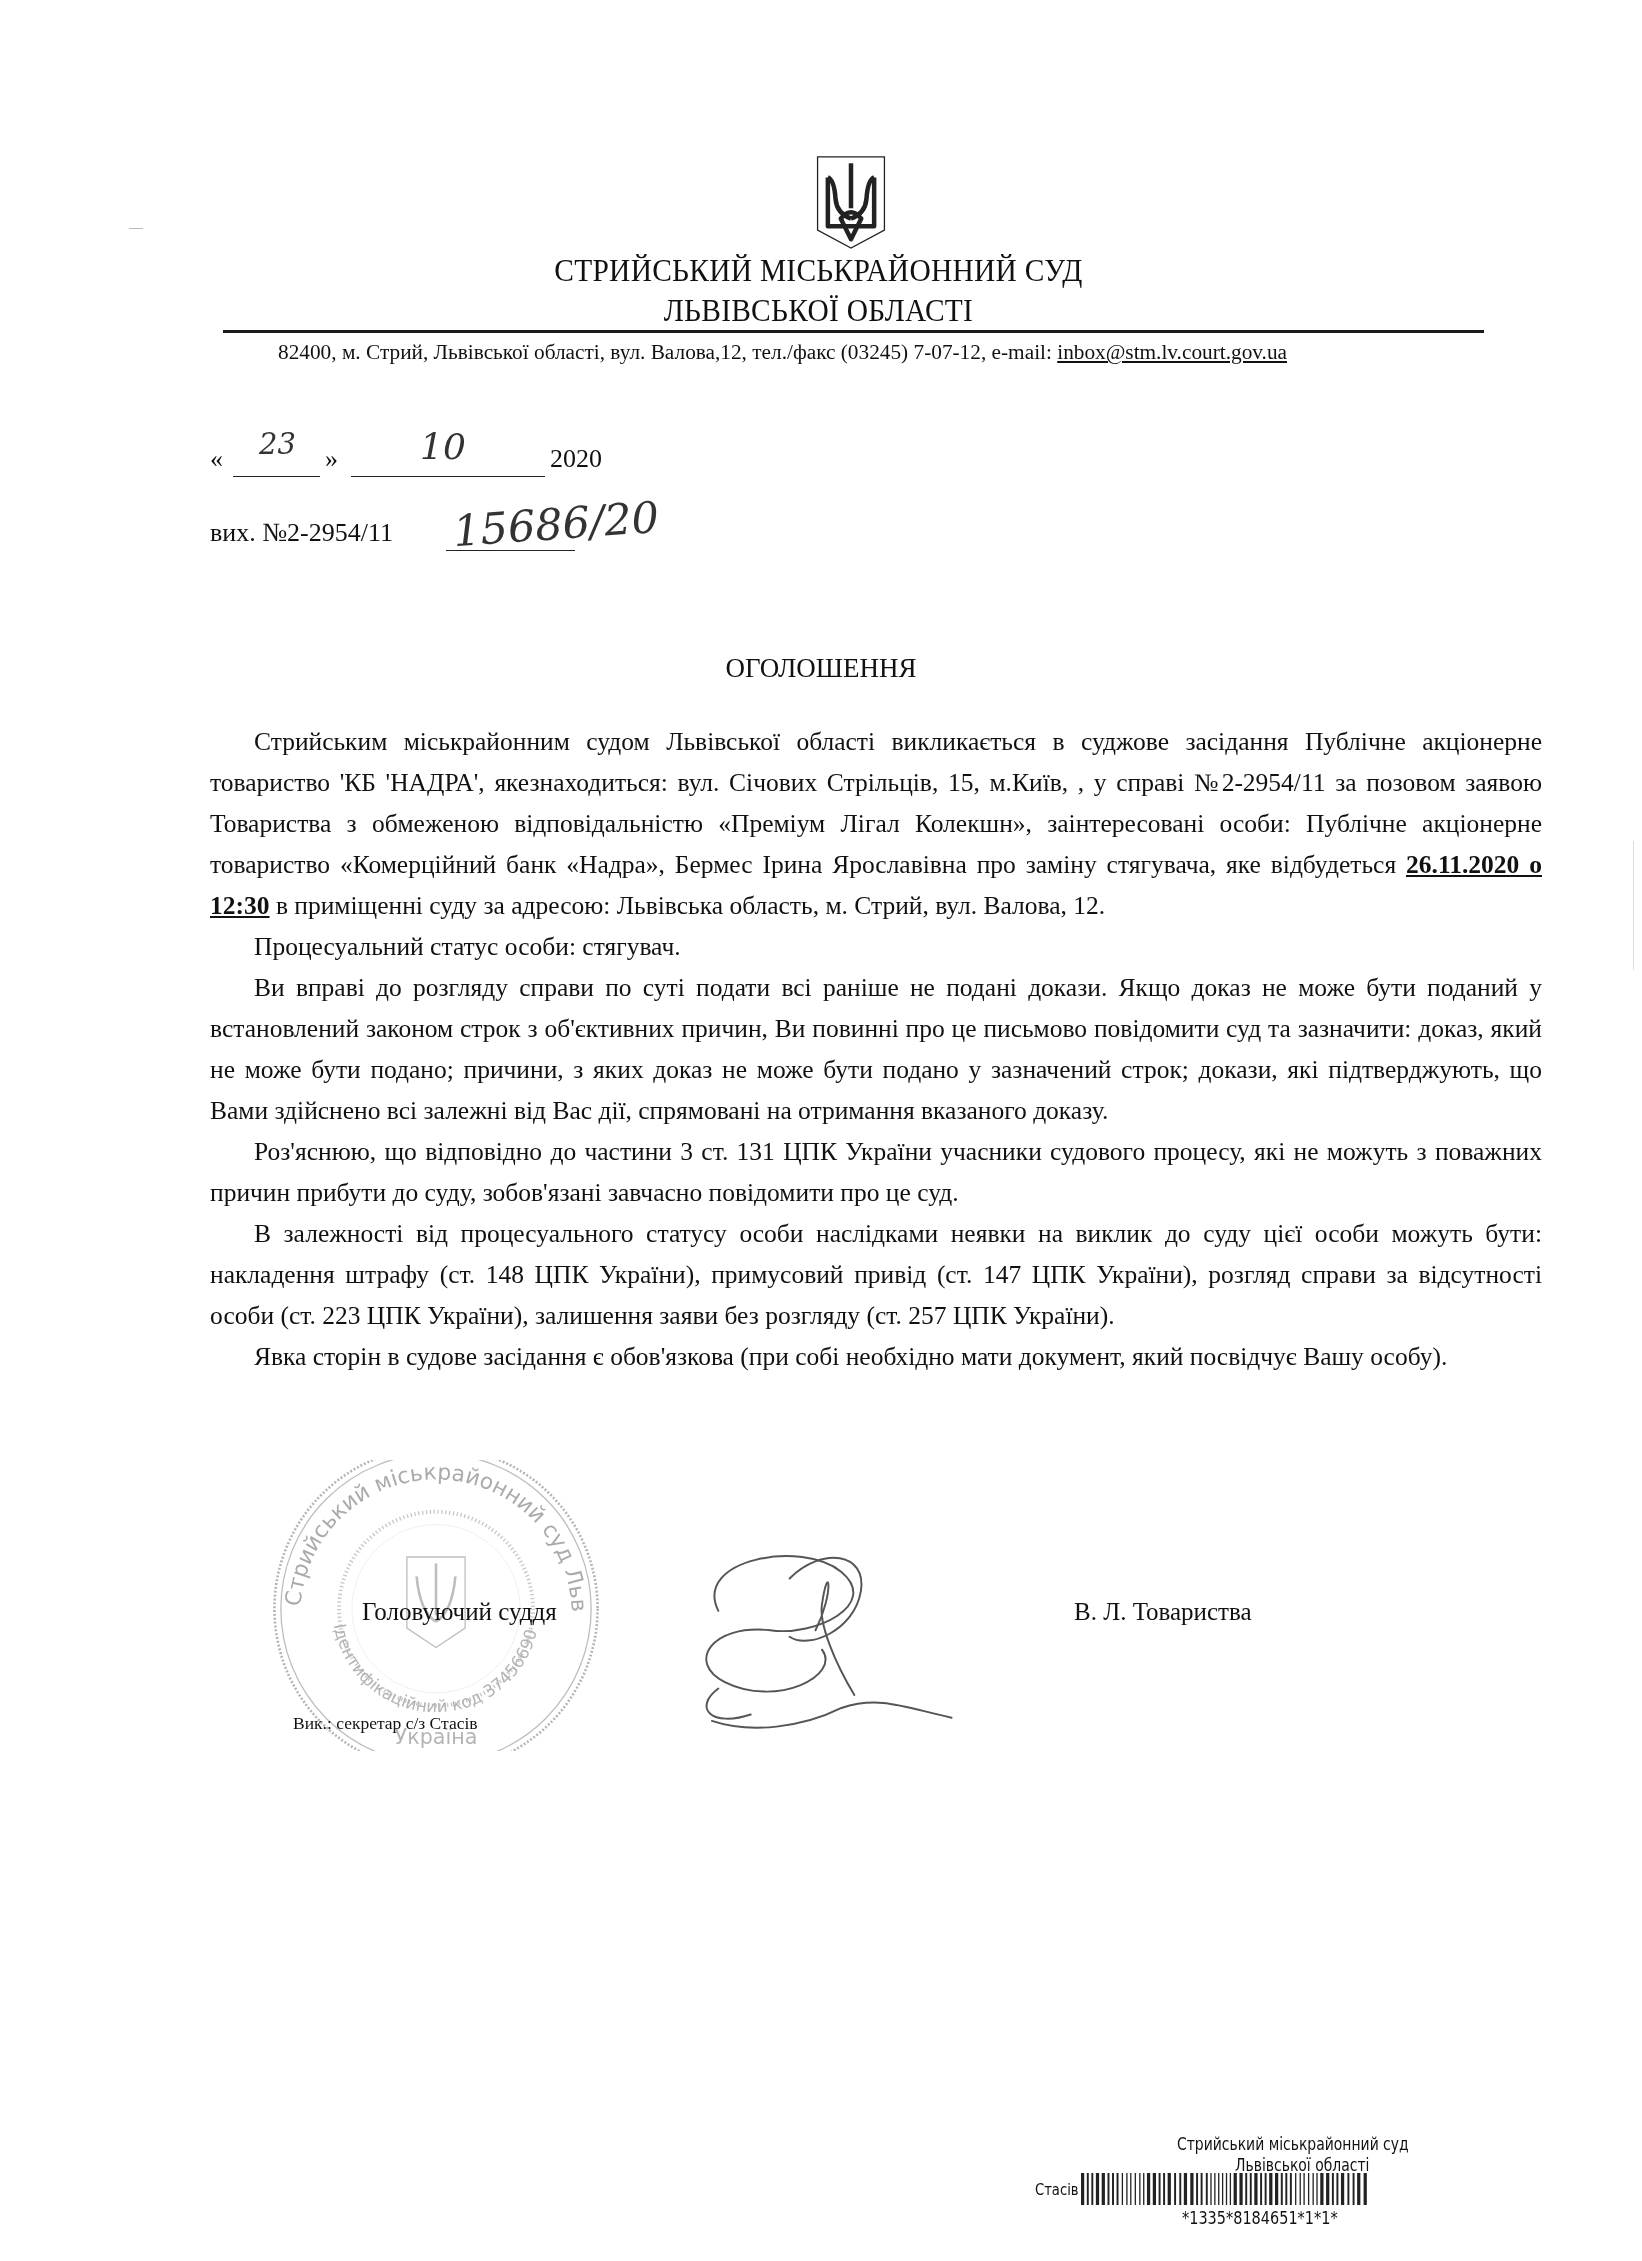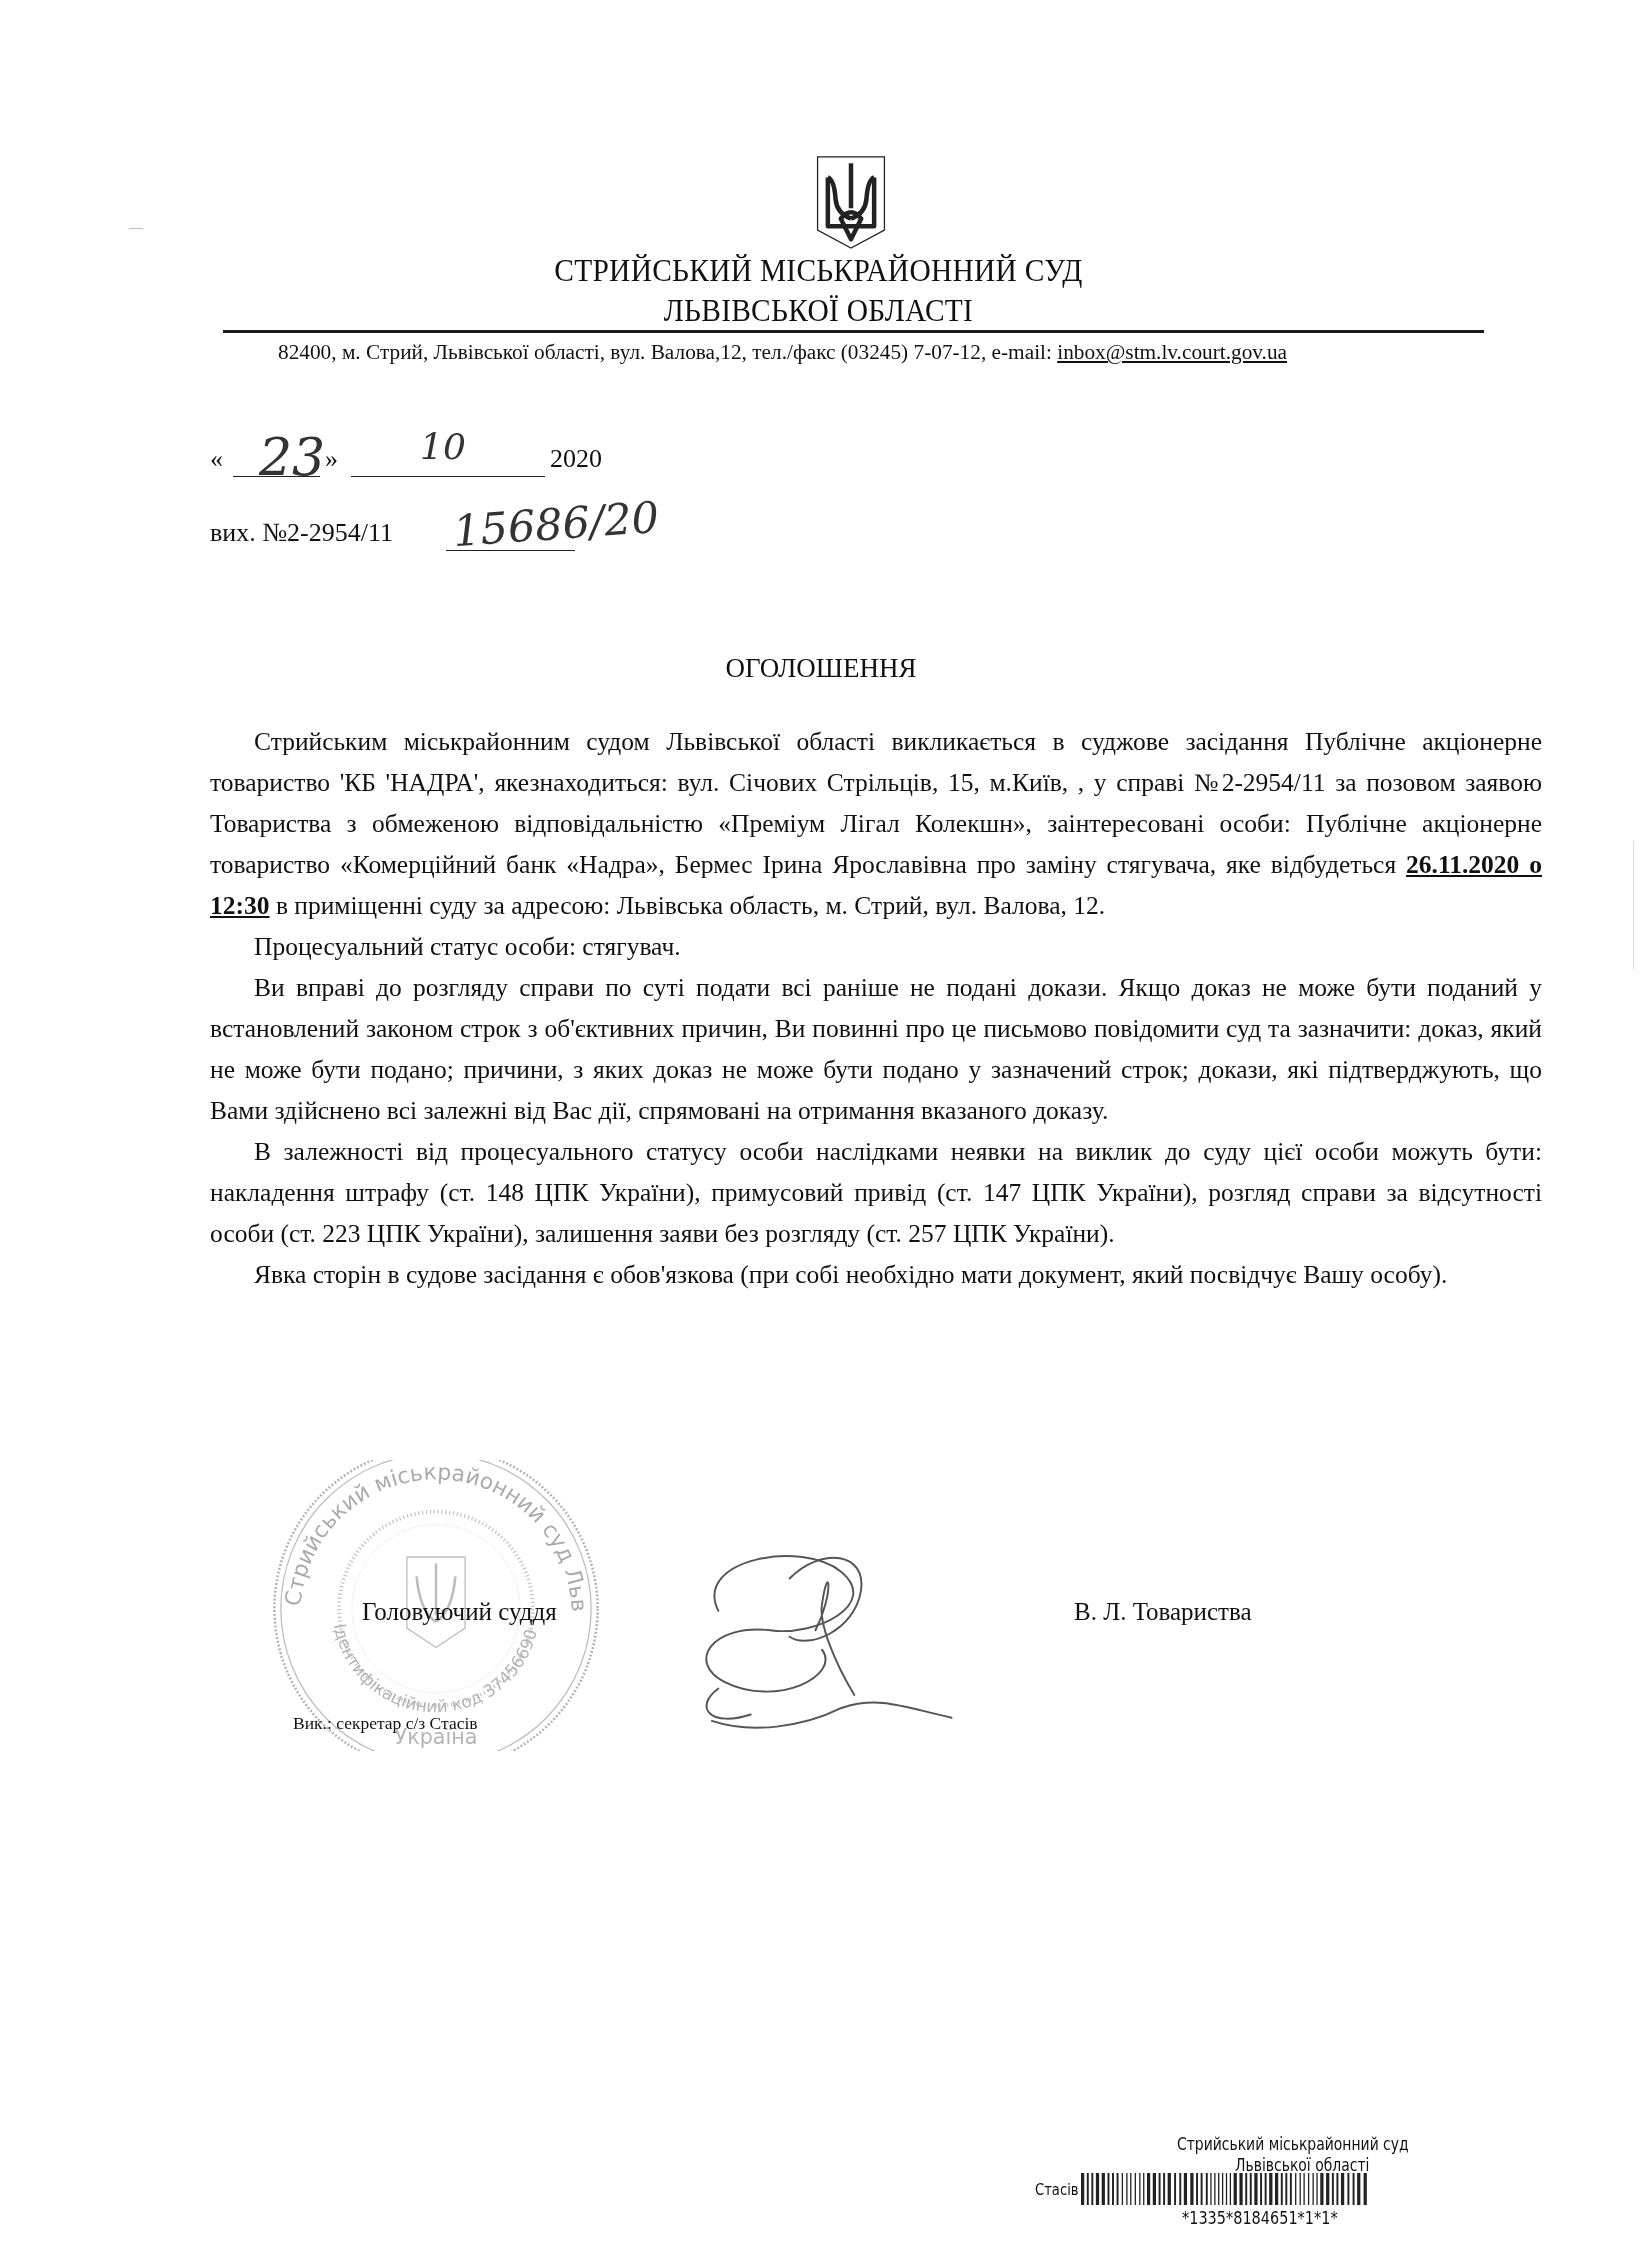--- a/index.html
+++ b/index.html
@@ -19,21 +19,21 @@
   #header-rule { left: 223px; top: 330px; width: 1261px; height: 3.2px; background: #1a1a1a; }
   #address-line {
     left: 278px; top: 340px; font-size: 21.3px; white-space: nowrap;
   }
   #address-line .email { text-decoration: underline; text-align: center; }
   
   .hand { font-family: "DejaVu Serif", serif; font-style: italic; color: #333; font-weight: 300; }
   #date-row { left: 210px; top: 432px; font-size: 26px; height: 52px; width: 453px; }
   #date-row .q1 { position: absolute; left: 0; top: 11.6px; }
   #date-row .day-line { position: absolute; left: 22.6px; top: 44px; width: 87px; border-bottom: 1.3px solid #222; }
-  #date-row .day { position: absolute; left: 49px; top: -5.2px; font-size: 52px; }
+  #date-row .day { position: absolute; left: 49px; top: -5.2px; font-size: 29px; }
   #date-row .q2 { position: absolute; left: 115px; top: 11.6px; }
   #date-row .month-line { position: absolute; left: 141px; top: 44px; width: 194px; border-bottom: 1.3px solid #222; }
   #date-row .month { position: absolute; left: 210px; top: -6.5px; font-size: 36px; }
   #date-row .year { position: absolute; left: 340px; top: 11.6px; }
   #outgoing-row { left: 210px; top: 505px; font-size: 26px; height: 58px; width: 492px; }
   #outgoing-row .label { position: absolute; left: 0; top: 13px; white-space: nowrap; }
   #outgoing-row .num-line { position: absolute; left: 236px; top: 45px; width: 129px; border-bottom: 1.3px solid #222; }
   #outgoing-row .num { position: absolute; left: 243px; top: -6.5px; font-size: 43px; white-space: nowrap; transform: rotate(-4deg); }
   
   #doc-heading { left: 0; width: 1642px; top: 653px; text-align: center; font-size: 27px; }
@@ -98,20 +98,21 @@
 </div>
 
 <div id="doc-heading" class="abs">ОГОЛОШЕННЯ</div>
 
 <div id="body-text" class="abs">
   <p>
     <span>Стрийським міськрайонним судом Львівської області викликається в суджове засідання Публічне акціонерне товариство 'КБ 'НАДРА', якезнаходиться: вул. Січових Стрільців, 15, м.Київ, , у справі №2-2954/11 за позовом заявою Товариства з обмеженою відповідальністю «Преміум Лігал Колекшн», заінтересовані особи: Публічне акціонерне товариство «Комерційний банк «Надра», Бермес Ірина Ярославівна про заміну стягувача, яке відбудеться </span><span class="hearing">26.11.2020 о 12:30</span><span> в приміщенні суду за адресою: Львівська область, м. Стрий, вул. Валова, 12.</span>
   </p>
   <p>Процесуальний статус особи: стягувач.</p>
   <p>Ви вправі до розгляду справи по суті подати всі раніше не подані докази. Якщо доказ не може бути поданий у встановлений законом строк з об'єктивних причин, Ви повинні про це письмово повідомити суд та зазначити: доказ, який не може бути подано; причини, з яких доказ не може бути подано у зазначений строк; докази, які підтверджують, що Вами здійснено всі залежні від Вас дії, спрямовані на отримання вказаного доказу.</p>
+  <p>Роз'яснюю, що відповідно до частини 3 ст. 131 ЦПК України учасники судового процесу, які не можуть з поважних причин прибути до суду, зобов'язані завчасно повідомити про це суд.</p>
   <p>В залежності від процесуального статусу особи наслідками неявки на виклик до суду цієї особи можуть бути: накладення штрафу (ст. 148 ЦПК України), примусовий привід (ст. 147 ЦПК України), розгляд справи за відсутності особи (ст. 223 ЦПК України), залишення заяви без розгляду (ст. 257 ЦПК України).</p>
   <p>Явка сторін в судове засідання є обов'язкова (при собі необхідно мати документ, який посвідчує Вашу особу).</p>
 </div>
 
 <svg id="stamp" class="abs" viewBox="0 0 560 450">
   <defs>
     <path id="stamp-arc-top" d="M70 240 A210 210 0 0 1 490 240"></path>
     <path id="stamp-arc-inner" d="M120 230 A160 160 0 0 0 440 230"></path>
     <path id="stamp-arc-bottom" d="M160 400 A200 200 0 0 0 400 400"></path>
   </defs>

